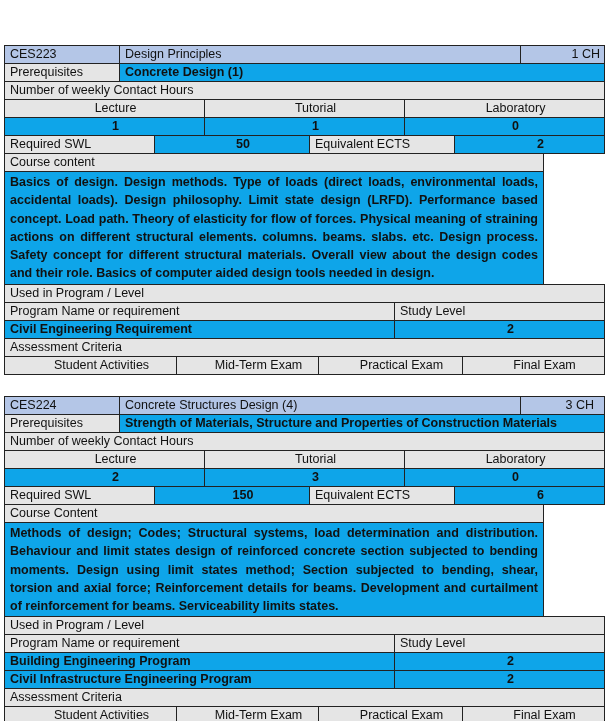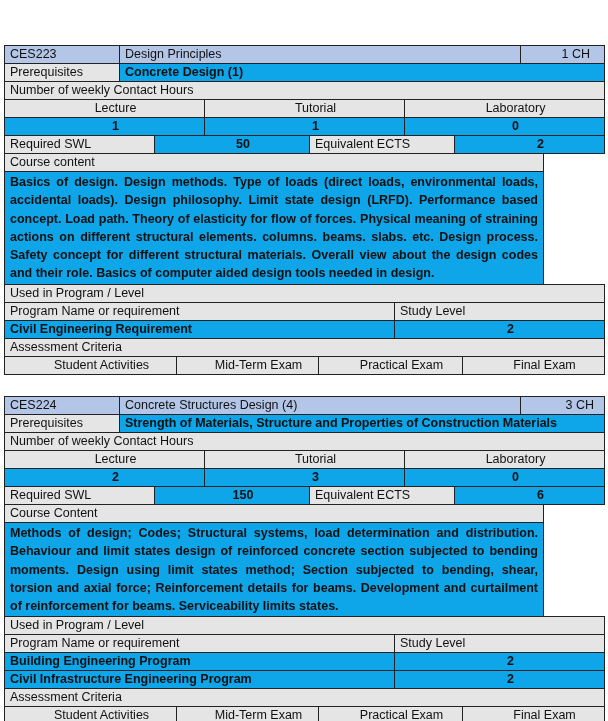--- a/index.html
+++ b/index.html
@@ -22,21 +22,21 @@
   <table>
     <colgroup>
         <col style="width:115px">
         <col style="width:401px">
         <col style="width:84px">
       </colgroup>
     <tbody>
         <tr>
       <td class="blue">CES223</td>
       <td class="blue">Design Principles</td>
-      <td class="blue" style="text-align:right;padding-right:14px">1 CH</td>
+      <td class="blue" style="text-align:right;padding-right:4px">1 CH</td>
     </tr>
     <tr>
       <td class="green">Prerequisites</td>
       <td class="white" colspan="2">Concrete Design (1)</td>
     </tr>
   </tbody>
     </table>
   <table style="margin-top:-1px">
     <colgroup>
         <col style="width:200px">

